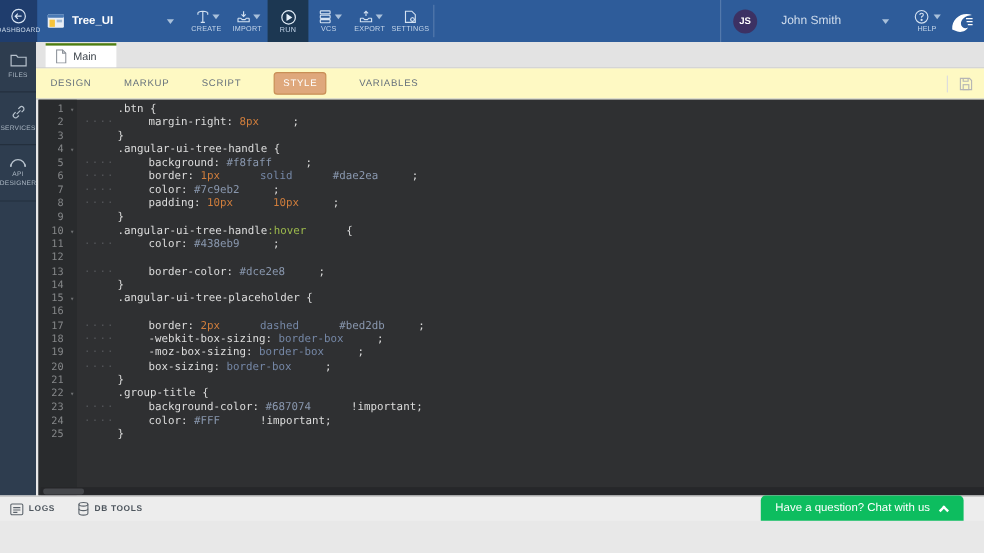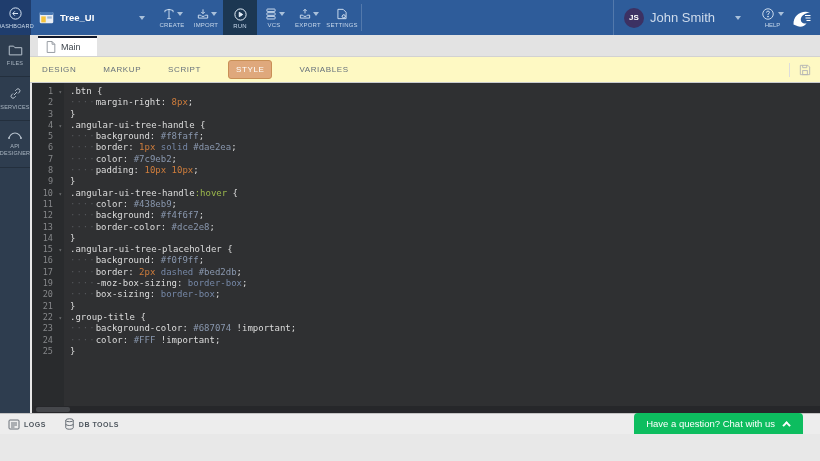--- a/index.html
+++ b/index.html
@@ -18,44 +18,44 @@
   .proj .caret { margin-left:auto; }
   .tbtn { width:34px; display:flex; flex-direction:column; align-items:center;
     justify-content:center; gap:1px; cursor:pointer; }
   .tbtn .ic-row { display:flex; align-items:center; gap:1px; }
   .tbtn .lbl { font-size:6px; letter-spacing:.2px; color:#c5d6ea; white-space:nowrap; }
   .tbtn.run { background:var(--run-dark); }
   .caret { width:0; height:0; border-left:3px solid transparent; border-right:3px solid transparent;
     border-top:4px solid #a9c0da; display:inline-block; }
   .tb-div { width:1px; background:rgba(255,255,255,.18); margin:4px 2px; }
   .tb-spacer { flex:1; }
-  .userbox { display:flex; align-items:center; gap:6px; padding:0 10px;
+  .userbox { display:flex; align-items:center; gap:20px; padding:0 10px;
     border-left:1px solid rgba(255,255,255,.18); cursor:pointer; }
   .avatar { width:20px; height:20px; border-radius:50%; background:var(--avatar-bg);
     color:#fff; font-size:8px; font-weight:bold; display:flex; align-items:center; justify-content:center; }
-  .uname { font-size:13px; color:#cfdcec; margin-right:14px; }
+  .uname { font-size:10px; color:#cfdcec; margin-right:14px; }
   .helpbox { display:flex; flex-direction:column; align-items:center; justify-content:center;
     padding:0 4px 0 10px; gap:1px; cursor:pointer; }
   .helpbox .row { display:flex; align-items:center; gap:3px; }
   .helpbox .lbl { font-size:6px; color:#c5d6ea; }
   .logo { display:flex; align-items:center; justify-content:center; padding:0 6px 0 2px; }
 
   
   .sidebar { position:absolute; top:35px; left:0; width:30px; bottom:21px;
     background:var(--sidebar-bg); display:flex; flex-direction:column; }
   .side-item { display:flex; flex-direction:column; align-items:center; justify-content:center;
     gap:3px; padding:9px 1px; border-bottom:1px solid rgba(0,0,0,.22); cursor:pointer; }
   .side-item .lbl { font-size:5.5px; color:#aab6c2; letter-spacing:.2px; text-align:center; line-height:1.3; }
 
   
   .main { position:absolute; top:35px; left:30px; right:0; bottom:21px;
     display:flex; flex-direction:column; background:#e8e8e8; }
   .tabbar { height:22px; background:#e3e3e3; display:flex; align-items:flex-end;
     padding-left:8px; border-bottom:1px solid #d2d2d2; }
-  .tab { height:20px; background:#fff; border-top:2px solid #0f172a;
+  .tab { height:20px; background:#fff; border-top:2px solid #4d7c0f;
     display:flex; align-items:center; gap:5px; padding:0 16px 0 8px; cursor:pointer; }
   .tab .lbl { font-size:9px; color:#3f464d; }
   .subtabbar { height:26px; background:#fef9c3; display:flex; align-items:center;
     padding-left:12px; gap:27px; border-bottom:1px solid #c9cccf; position:relative; }
   .subtab { font-size:8px; letter-spacing:.6px; color:#66717c; background:none; border:none;
     cursor:pointer; font-family:inherit; }
   .subtab.active { background:var(--style-tab-bg); border:1px solid var(--style-tab-border);
     border-radius:3px; color:#fff; padding:4px 7px; }
   .subtab-right { position:absolute; right:8px; top:0; bottom:0; display:flex; align-items:center; gap:8px; }
   .st-div { width:1px; height:14px; background:#ddd; }
@@ -64,21 +64,21 @@
   .editor { flex:1; position:relative; background:var(--editor-bg); margin-left:2px; overflow:hidden;
     font-family:"DejaVu Sans Mono", monospace; }
   .editor::before { content:""; position:absolute; left:0; top:0; bottom:0; width:32px;
     background:var(--gutter-bg); }
   .lines { position:absolute; top:3px; left:0; right:0; }
   .cl { display:flex; height:11.3px; line-height:11.3px; font-size:9px; white-space:pre; }
   .gut { width:32px; flex:none; text-align:right; padding-right:11px; color:#858789;
     font-size:8.5px; position:relative; }
   .fold { position:absolute; right:2px; top:0; color:#6e7072; font-size:6px; }
   .code { padding-left:6px; }
-  .tk-p { color:var(--code-plain); }
+  .tk-p { color:var(--code-plain);margin-left:28px; }
   .tk-n { color:var(--code-orange); }
   .tk-k { color:var(--code-slate); }
   .tk-h { color:var(--code-hex); }
   .tk-g { color:var(--code-green); }
   .tk-w { color:#54565a; letter-spacing:1px; }
   .hscroll { position:absolute; left:2px; right:0; bottom:0; height:7px; background:#26272a; }
   .hscroll .thumb { position:absolute; left:2px; top:1px; width:34px; height:5px;
     background:#45474b; border-radius:2px; }
 
   
@@ -292,26 +292,27 @@
           <div class="cl"><span class="gut">2</span><span class="code"><span class="tk-w">····</span><span class="tk-p">margin-right: </span><span class="tk-n">8px</span><span class="tk-p">;</span></span></div>
           <div class="cl"><span class="gut">3</span><span class="code"><span class="tk-p">}</span></span></div>
           <div class="cl"><span class="gut">4<span class="fold">▾</span></span><span class="code"><span class="tk-p">.angular-ui-tree-handle {</span></span></div>
           <div class="cl"><span class="gut">5</span><span class="code"><span class="tk-w">····</span><span class="tk-p">background: </span><span class="tk-h">#f8faff</span><span class="tk-p">;</span></span></div>
           <div class="cl"><span class="gut">6</span><span class="code"><span class="tk-w">····</span><span class="tk-p">border: </span><span class="tk-n">1px</span><span class="tk-p"> </span><span class="tk-k">solid</span><span class="tk-p"> </span><span class="tk-h">#dae2ea</span><span class="tk-p">;</span></span></div>
           <div class="cl"><span class="gut">7</span><span class="code"><span class="tk-w">····</span><span class="tk-p">color: </span><span class="tk-h">#7c9eb2</span><span class="tk-p">;</span></span></div>
           <div class="cl"><span class="gut">8</span><span class="code"><span class="tk-w">····</span><span class="tk-p">padding: </span><span class="tk-n">10px</span><span class="tk-p"> </span><span class="tk-n">10px</span><span class="tk-p">;</span></span></div>
           <div class="cl"><span class="gut">9</span><span class="code"><span class="tk-p">}</span></span></div>
           <div class="cl"><span class="gut">10<span class="fold">▾</span></span><span class="code"><span class="tk-p">.angular-ui-tree-handle</span><span class="tk-g">:hover</span><span class="tk-p"> {</span></span></div>
           <div class="cl"><span class="gut">11</span><span class="code"><span class="tk-w">····</span><span class="tk-p">color: </span><span class="tk-h">#438eb9</span><span class="tk-p">;</span></span></div>
-          <div class="cl"><span class="gut">12</span><span class="code"><span class="tk-w">····</span><span class="tk-p">background: </span><span class="tk-h">#f4f6f7</span><span class="tk-p">;</span></span></div>
+          <div class="cl"><span class="gut">12</span></div>
           <div class="cl"><span class="gut">13</span><span class="code"><span class="tk-w">····</span><span class="tk-p">border-color: </span><span class="tk-h">#dce2e8</span><span class="tk-p">;</span></span></div>
           <div class="cl"><span class="gut">14</span><span class="code"><span class="tk-p">}</span></span></div>
           <div class="cl"><span class="gut">15<span class="fold">▾</span></span><span class="code"><span class="tk-p">.angular-ui-tree-placeholder {</span></span></div>
-          <div class="cl"><span class="gut">16</span><span class="code"><span class="tk-w">····</span><span class="tk-p">background: </span><span class="tk-h">#f0f9ff</span><span class="tk-p">;</span></span></div>
+          <div class="cl"><span class="gut">16</span></div>
           <div class="cl"><span class="gut">17</span><span class="code"><span class="tk-w">····</span><span class="tk-p">border: </span><span class="tk-n">2px</span><span class="tk-p"> </span><span class="tk-k">dashed</span><span class="tk-p"> </span><span class="tk-h">#bed2db</span><span class="tk-p">;</span></span></div>
+          <div class="cl"><span class="gut">18</span><span class="code"><span class="tk-w">····</span><span class="tk-p">-webkit-box-sizing: </span><span class="tk-k">border-box</span><span class="tk-p">;</span></span></div>
           <div class="cl"><span class="gut">19</span><span class="code"><span class="tk-w">····</span><span class="tk-p">-moz-box-sizing: </span><span class="tk-k">border-box</span><span class="tk-p">;</span></span></div>
           <div class="cl"><span class="gut">20</span><span class="code"><span class="tk-w">····</span><span class="tk-p">box-sizing: </span><span class="tk-k">border-box</span><span class="tk-p">;</span></span></div>
           <div class="cl"><span class="gut">21</span><span class="code"><span class="tk-p">}</span></span></div>
           <div class="cl"><span class="gut">22<span class="fold">▾</span></span><span class="code"><span class="tk-p">.group-title {</span></span></div>
           <div class="cl"><span class="gut">23</span><span class="code"><span class="tk-w">····</span><span class="tk-p">background-color: </span><span class="tk-h">#687074</span><span class="tk-p"> !important;</span></span></div>
           <div class="cl"><span class="gut">24</span><span class="code"><span class="tk-w">····</span><span class="tk-p">color: </span><span class="tk-h">#FFF</span><span class="tk-p"> !important;</span></span></div>
           <div class="cl"><span class="gut">25</span><span class="code"><span class="tk-p">}</span></span></div>
         </div>
       <div class="hscroll">
         <div class="thumb"></div>

